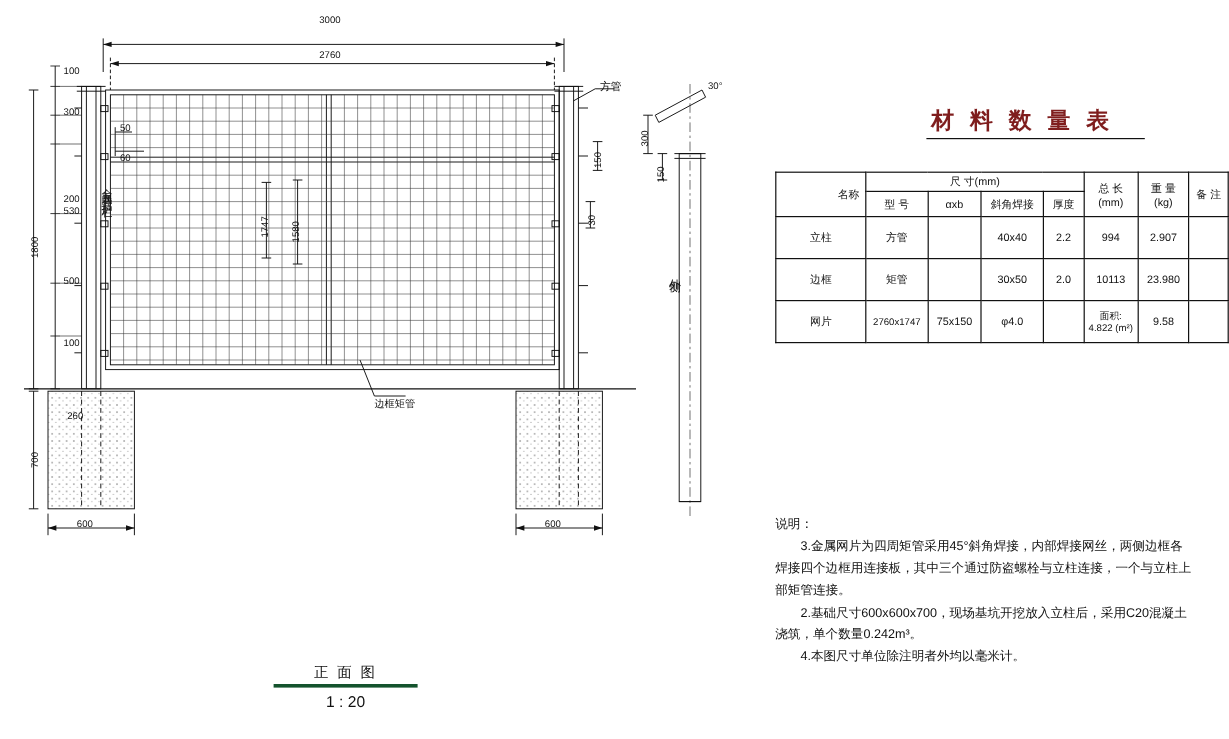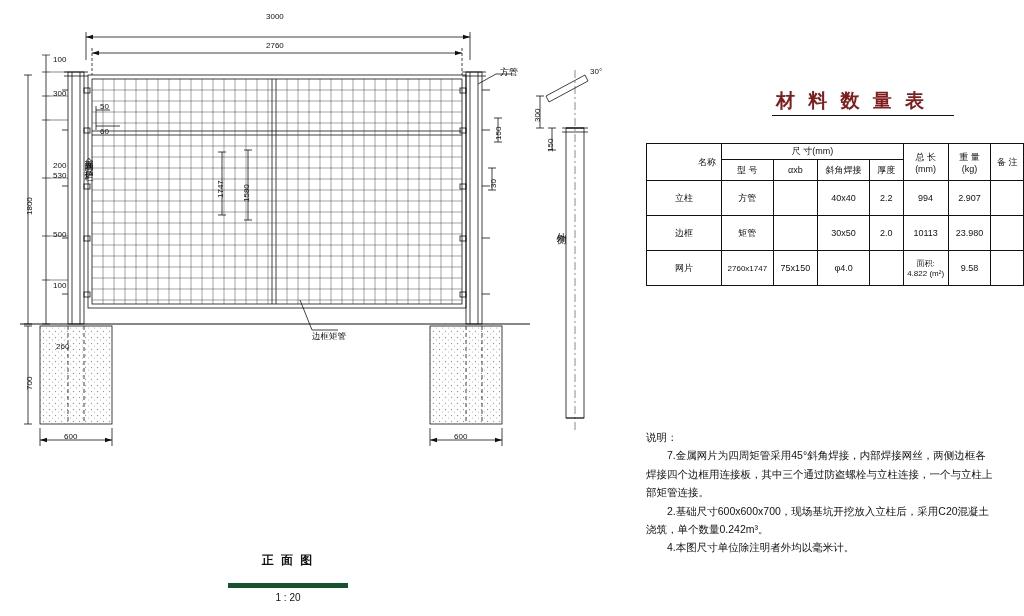--- a/index.html
+++ b/index.html
@@ -24,22 +24,22 @@
   .t-title{position:absolute;left:776px;top:88px;font-size:19px;letter-spacing:4px;font-weight:bold;color:#7f1d1d;}
   .t-underline{position:absolute;left:772px;top:115px;width:182px;height:0;border-top:1px solid #111;}
 
   
   .notes{position:absolute;left:646px;top:428px;width:350px;font-size:10.5px;line-height:1.75;color:#111;}
   .notes p{margin:0;}
   .notes .indent{text-indent:2em;}
 
   
   .cap{position:absolute;text-align:center;font-size:12px;color:#111;}
-  .cap .c1{letter-spacing:2px;border-bottom:5px solid #14532d;padding-bottom:14px;font-weight:bold;}
-  .cap .c2{margin-top:4px;font-size:10px;}
+  .cap .c1{letter-spacing:2px;border-bottom:3px solid #14532d;padding-bottom:1px;}
+  .cap .c2{margin-top:4px;font-size:13px;}
 
   .side-cap{position:absolute;left:556px;top:225px;font-size:9px;color:#111;}
 </style>
 </head>
 <body>
 
 <div class="canvas">
 
   <svg width="1024" height="616">
     <defs>
@@ -358,18 +358,18 @@
         <td style="font-size:8px;">面积: 4.822 (m²)</td>
         <td>9.58</td>
         <td></td>
       </tr>
     </tbody>
       </table>
   </div>
 
   <div class="notes">
     <p>说明：</p>
-    <p class="indent">7.金属网片为四周矩管采用45°斜角焊接，内部焊接网丝，两侧边框各焊接四个边框用连接板，其中三个通过防盗螺栓与立柱连接，一个与立柱上部矩管连接。</p>
+    <p class="indent">3.金属网片为四周矩管采用45°斜角焊接，内部焊接网丝，两侧边框各焊接四个边框用连接板，其中三个通过防盗螺栓与立柱连接，一个与立柱上部矩管连接。</p>
     <p class="indent">2.基础尺寸600x600x700，现场基坑开挖放入立柱后，采用C20混凝土浇筑，单个数量0.242m³。</p>
     <p class="indent">4.本图尺寸单位除注明者外均以毫米计。</p>
   </div>
 
 </div>
 
 </body></html>

